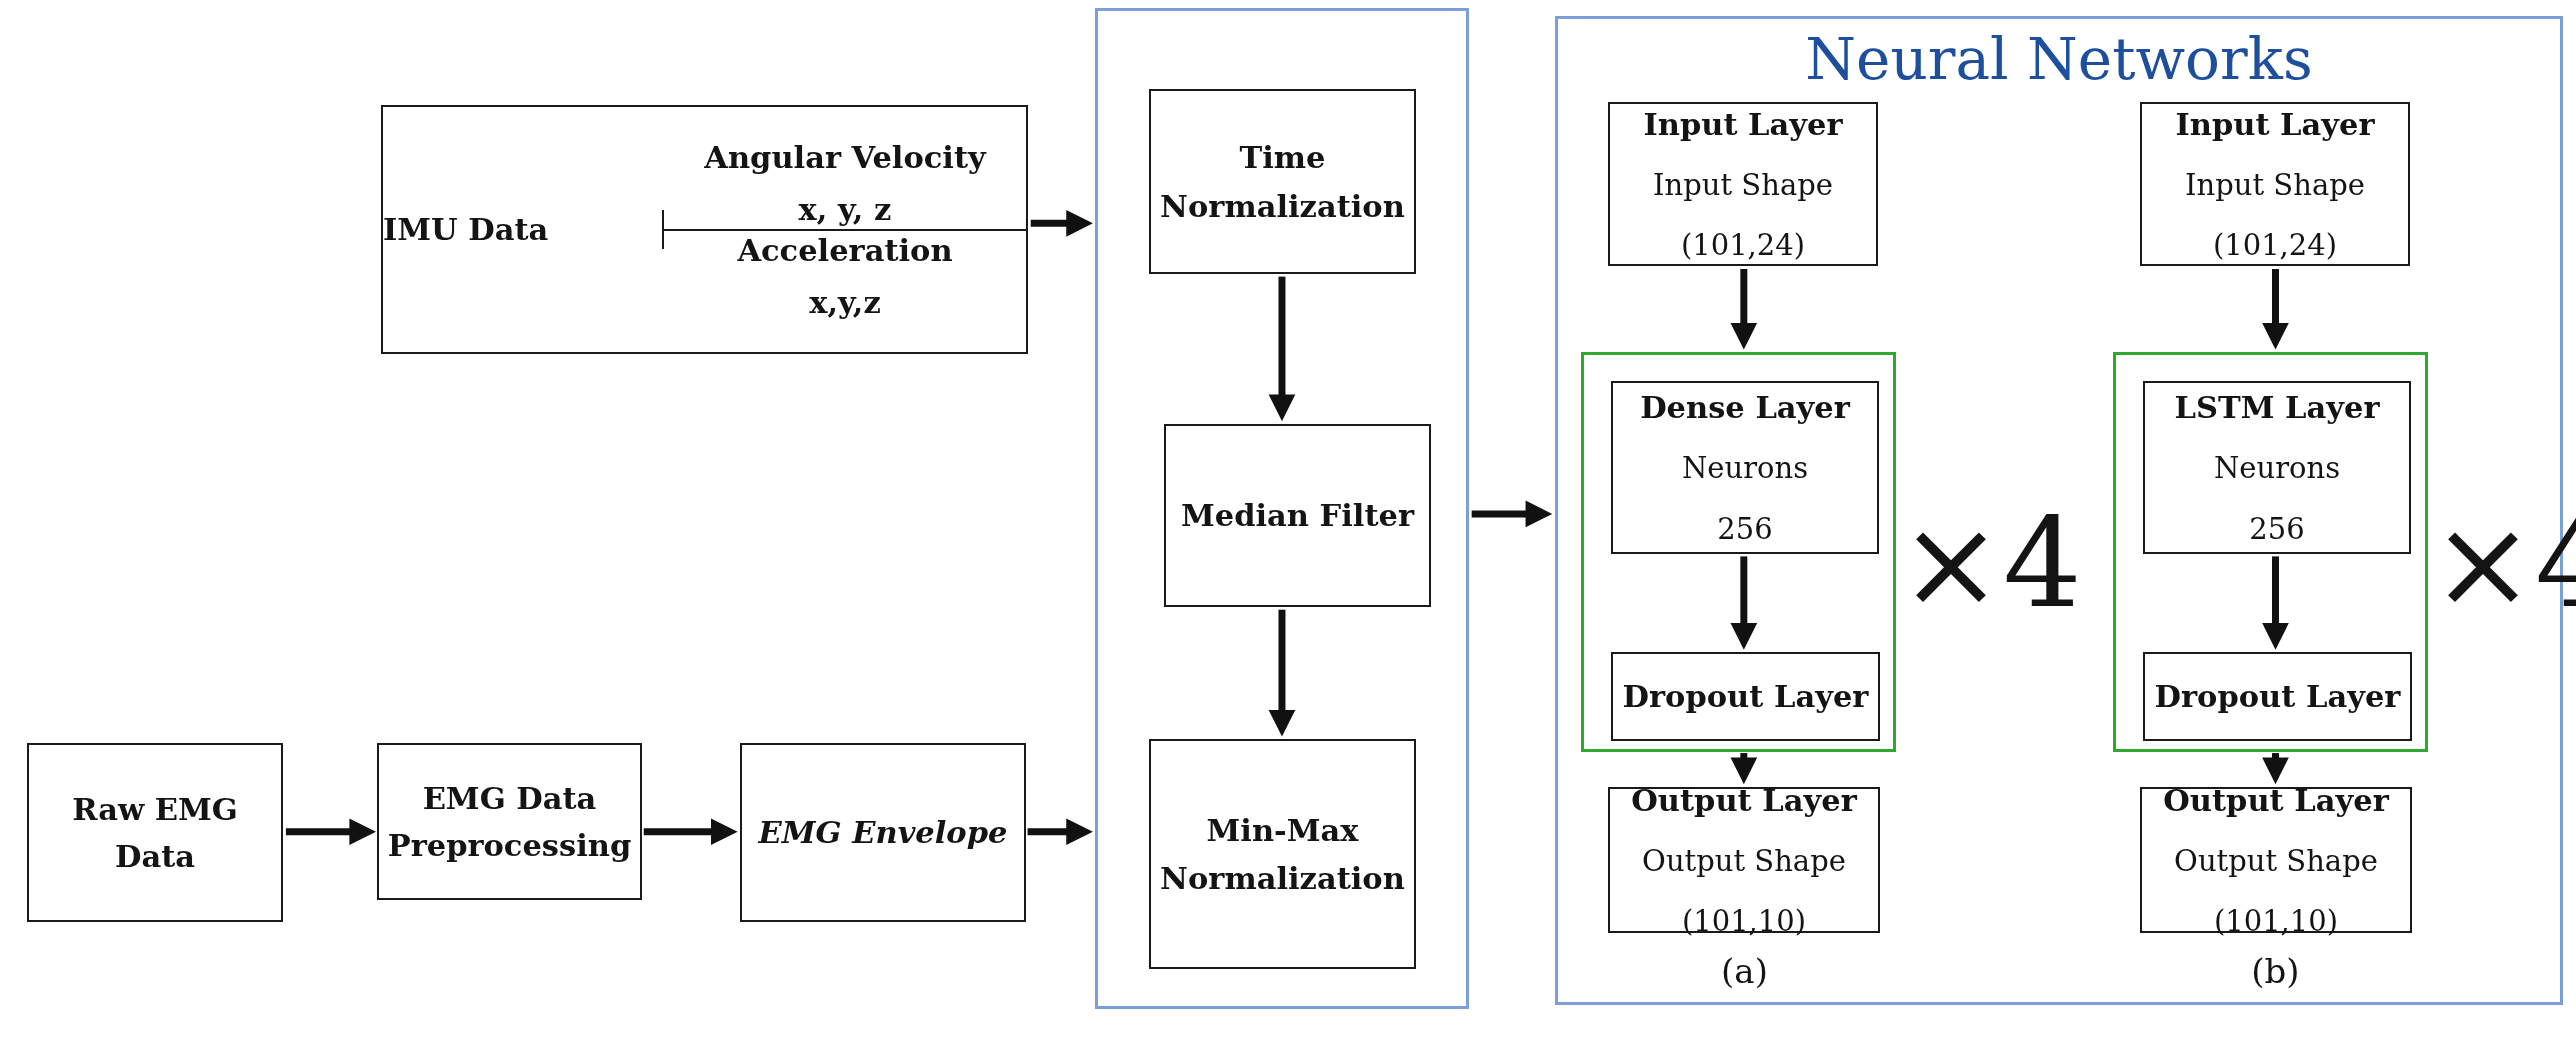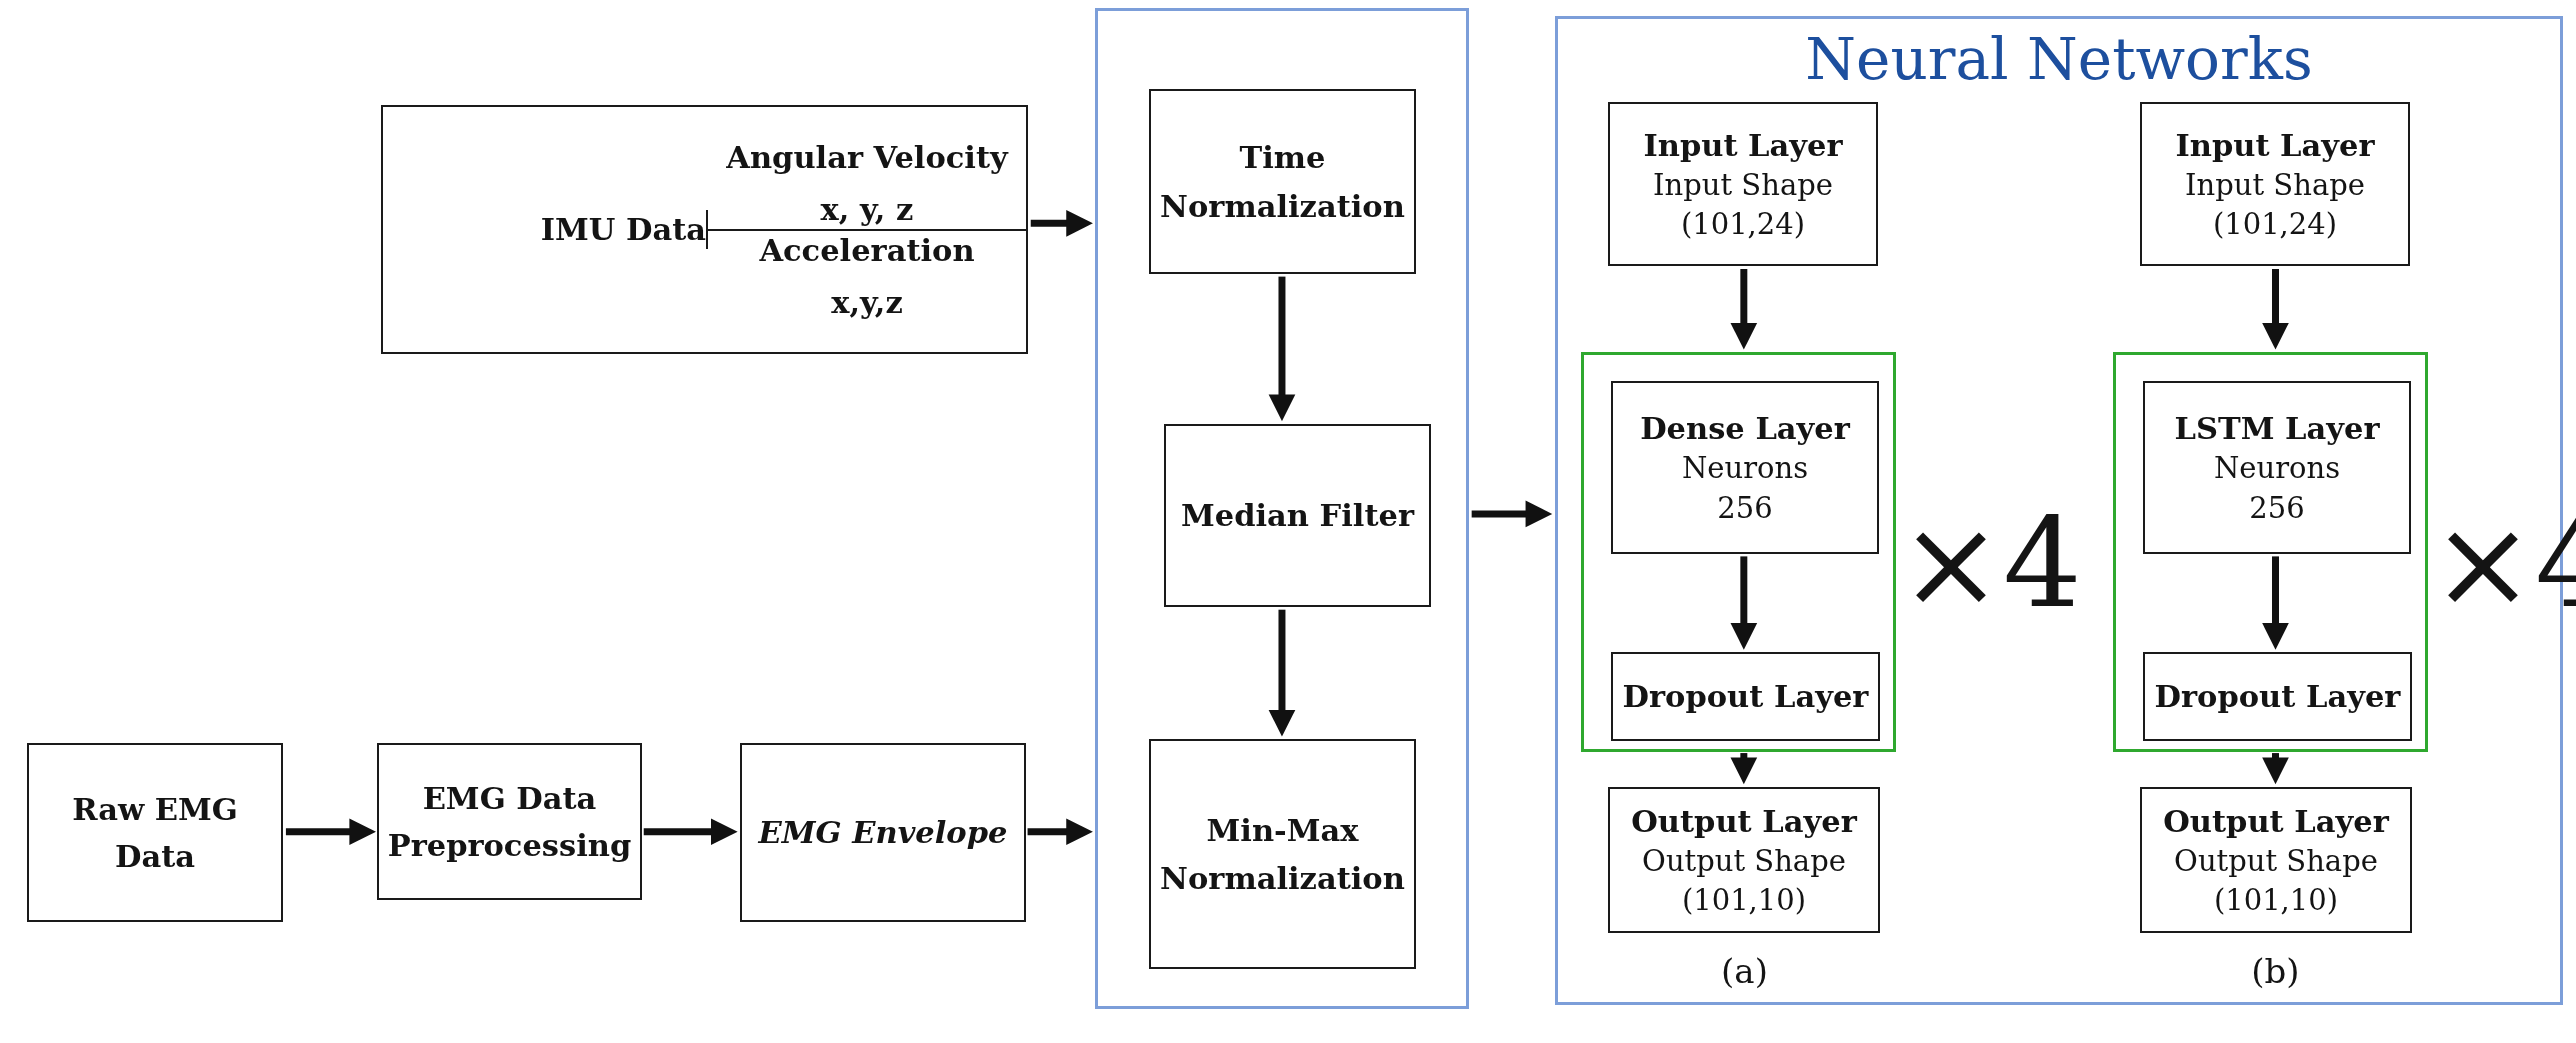--- a/index.html
+++ b/index.html
@@ -27,39 +27,39 @@
     flex-direction: column;
     align-items: center;
     justify-content: center;
     text-align: center;
   }
   .l1 { font-weight: bold; font-size: 30.5px; line-height: 1.25; white-space: nowrap; }
   .l2 { font-weight: normal; font-size: 29px; line-height: 1.25; white-space: nowrap; }
   .gap-lg { gap: 14px; }
   .gap-md { gap: 9px; }
   .gap-sm { gap: 10px; }
-  .gap-nn { gap: 3px; }
+  .gap-nn { gap: 24px; }
   .container-blue {
     position: absolute;
     box-sizing: border-box;
     border: 3.2px solid var(--blue-border);
     background: transparent;
   }
   .container-green {
     position: absolute;
     box-sizing: border-box;
     border: 3.8px solid var(--green-border);
     background: transparent;
   }
   
   #imu-table { display: flex; flex-direction: row; padding: 0; }
   .imu-left {
     width: 281px; box-sizing: border-box;
     border-right: 2.5px solid #1a1a1a;
-    display: flex; align-items: center; justify-content: flex-end; margin-left: 44px;
+    display: flex; align-items: center; justify-content: flex-start;
   }
   .imu-right { flex: 1; display: flex; flex-direction: column; }
   .imu-cell {
     flex: 1; box-sizing: border-box;
     display: flex; flex-direction: column;
     align-items: center; justify-content: center;
   }
   .imu-cell.top { border-bottom: 2.5px solid #1a1a1a; }
   #nn-title {
     position: absolute;

